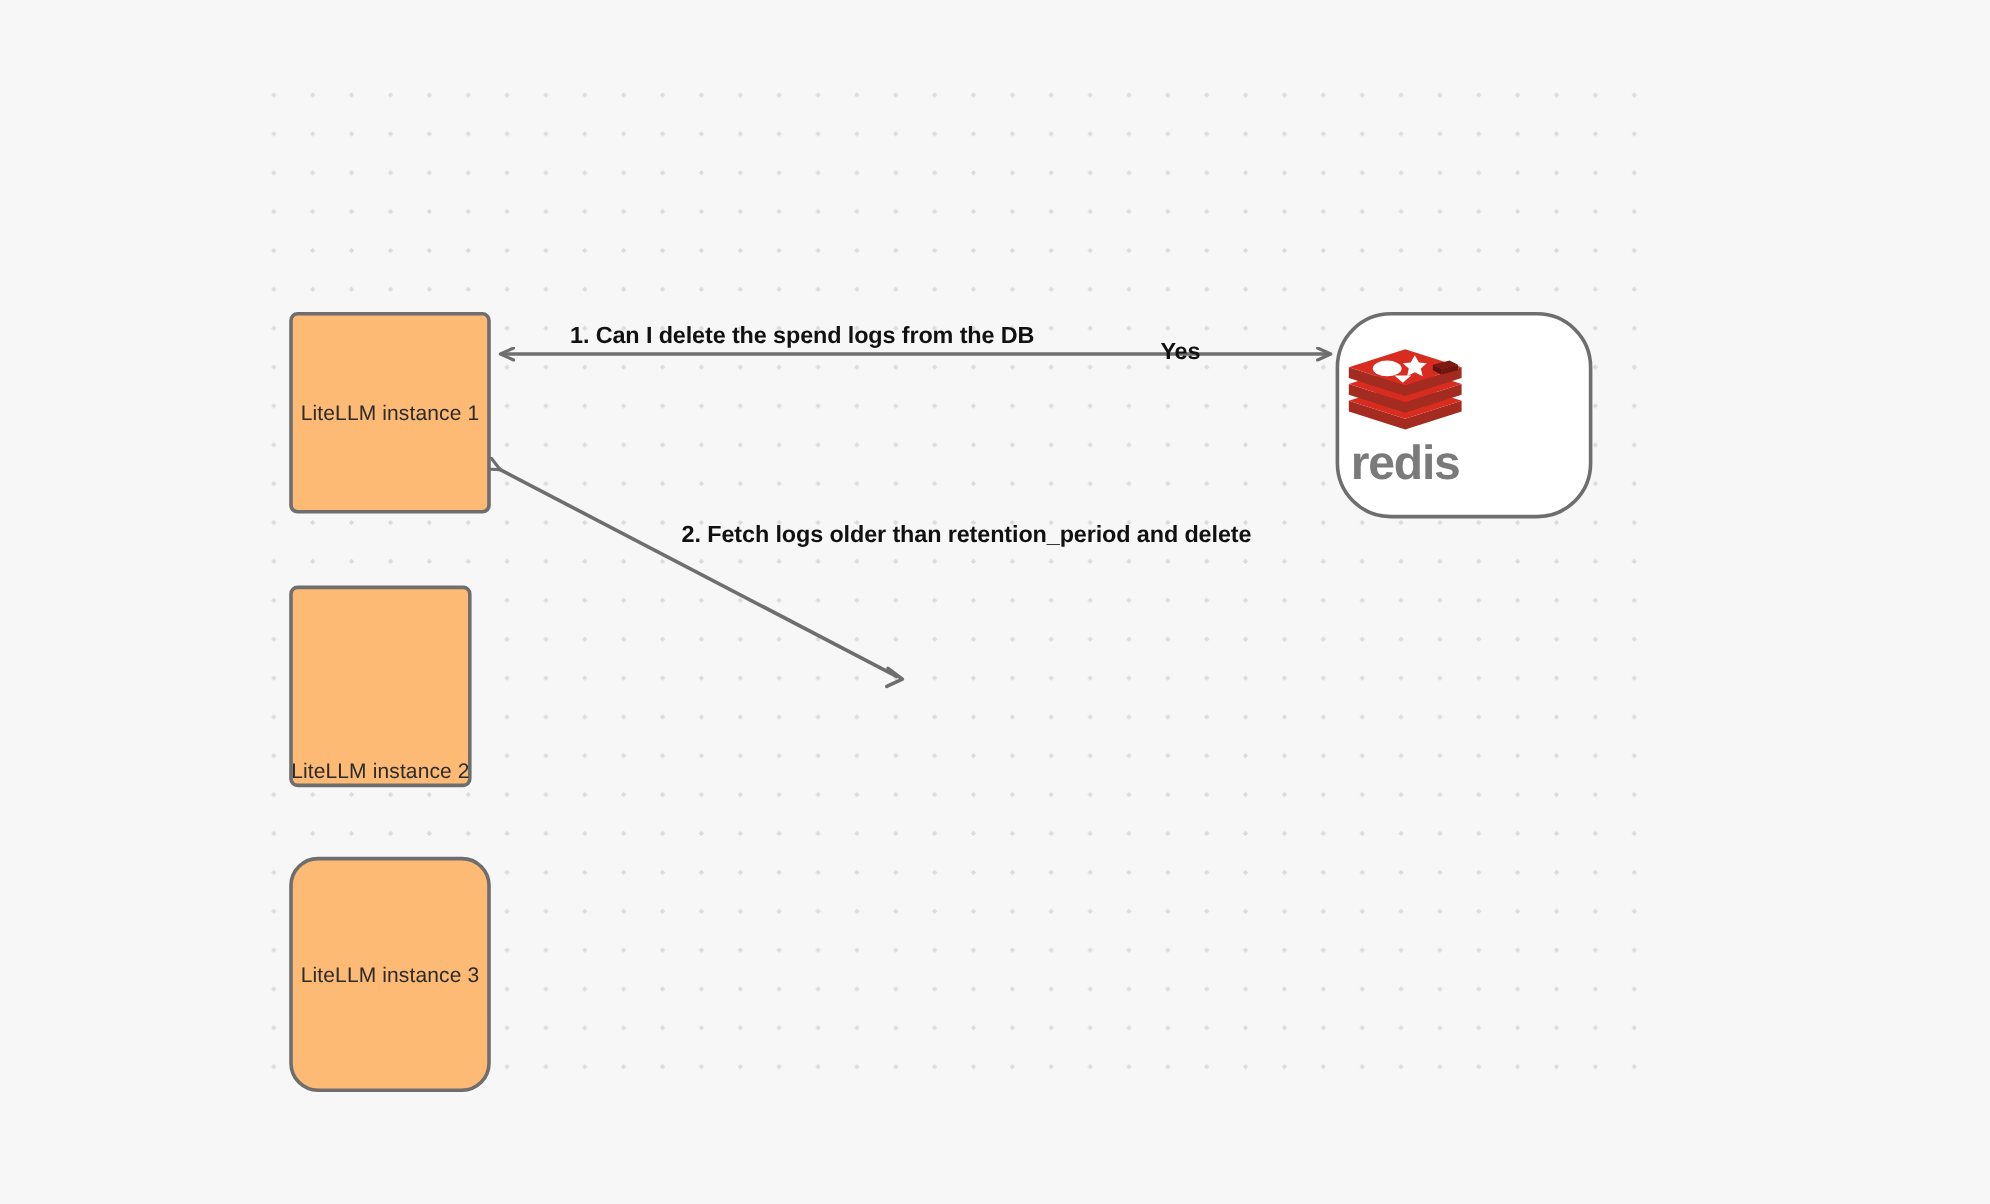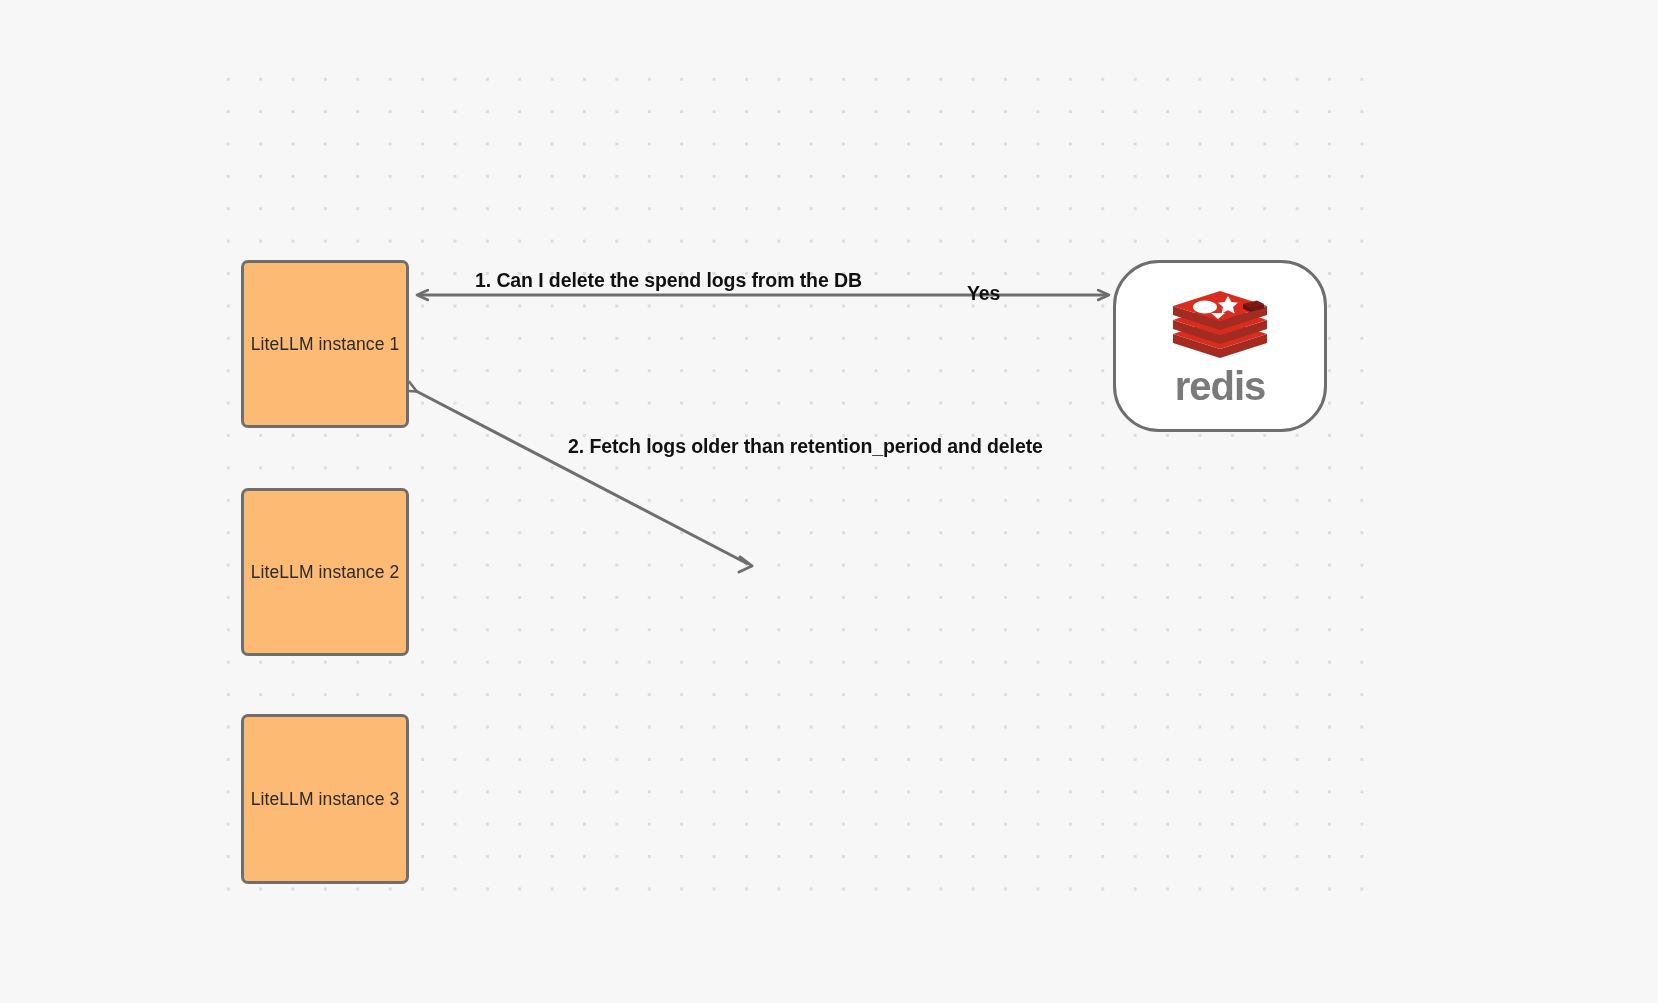--- a/index.html
+++ b/index.html
@@ -45,37 +45,37 @@
     justify-content: center;
   }
   .node-label {
     font-size: 17.5px;
     color: #2b2b2b;
     font-family: "Liberation Sans", sans-serif;
     letter-spacing: 0.1px;
     white-space: nowrap;
   }
   #instance1 { left: 241px; top: 260px;  width: 168px; height: 168px; }
-  #instance2 { left: 241px; top: 488px;  width: 168px; height: 168px; }
-  #instance3 { left: 241px; top: 714px;  width: 168px; height: 170px; }
+  #instance2 { left: 241px; top: 488px;  width: 152px; height: 168px; align-items: flex-end; }
+  #instance3 { left: 241px; top: 714px;  width: 168px; height: 196px; border-radius: 24px; }
 
   
   #redis-node {
     position: absolute;
     left: 1113px;
     top: 260px;
     width: 214px;
     height: 172px;
     background: #ffffff;
     border: 3px solid #6e6e6e;
     border-radius: 46px;
     box-sizing: border-box;
     display: flex;
     flex-direction: column;
-    align-items: center;
+    align-items: flex-start;
     justify-content: center;
   }
   #redis-logo-wrap {
     display: flex;
     flex-direction: column;
     align-items: center;
     gap: 2px;
   }
   .redis-wordmark {
     font-family: "Liberation Sans", sans-serif;

